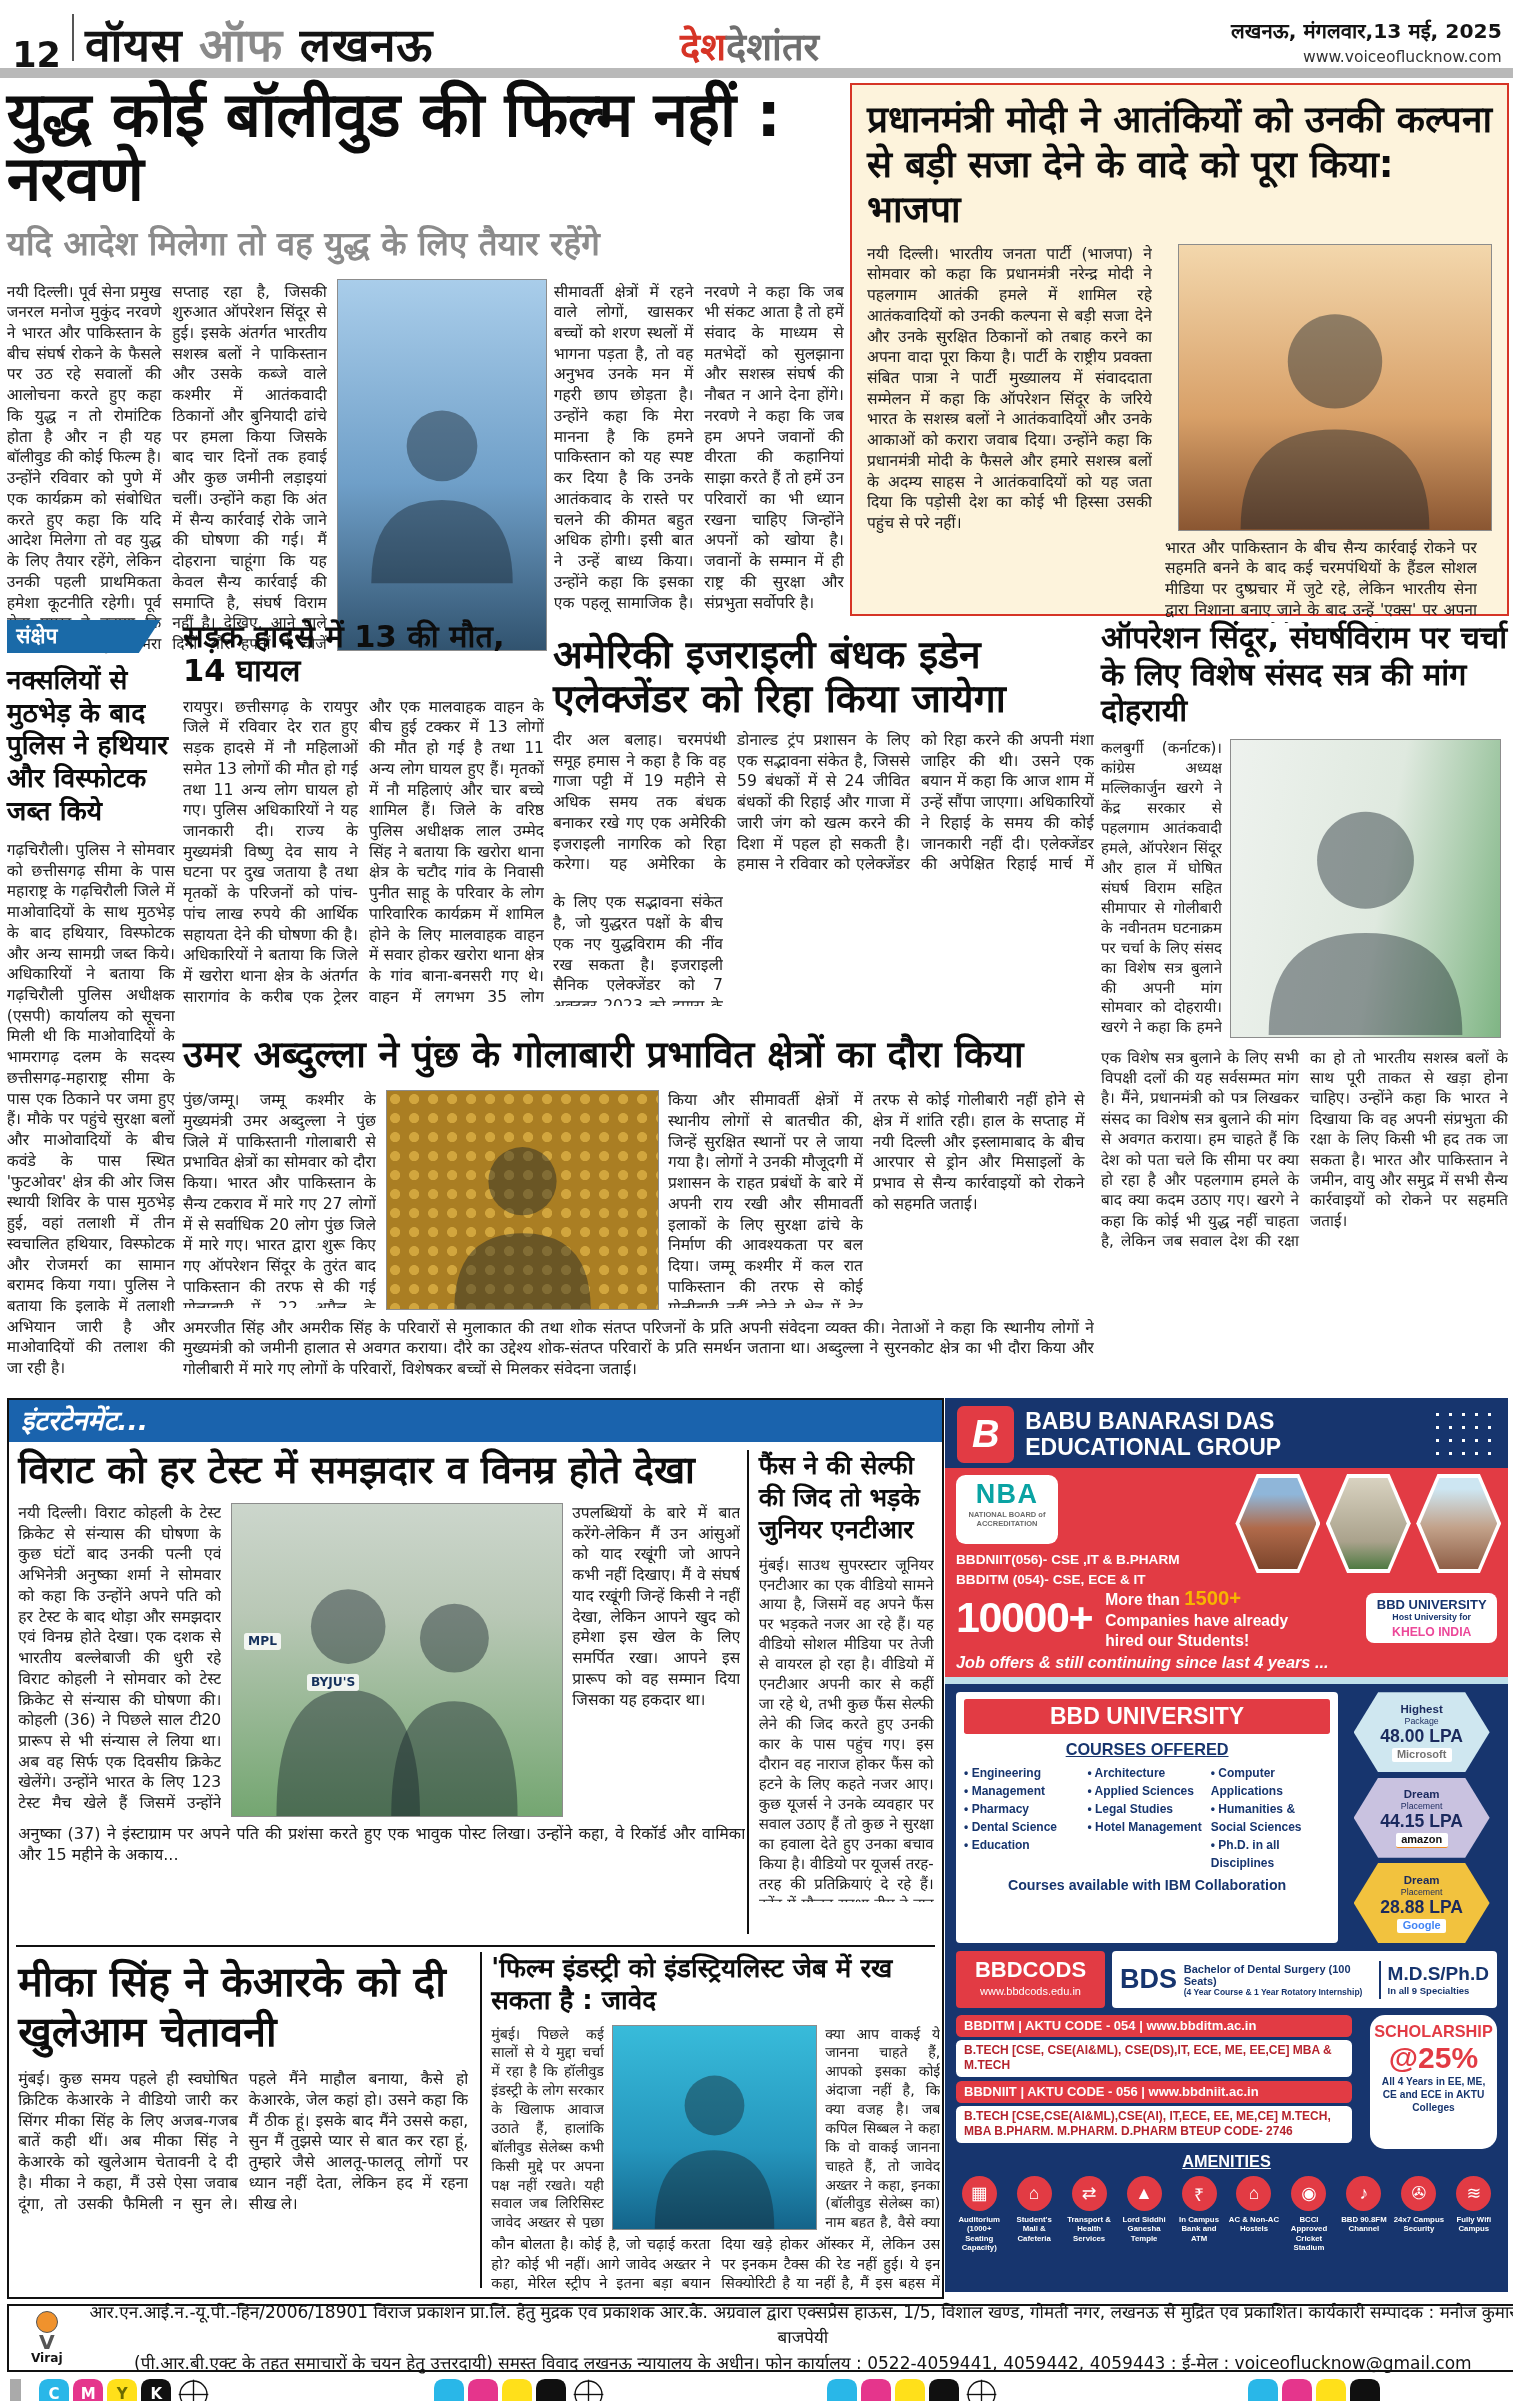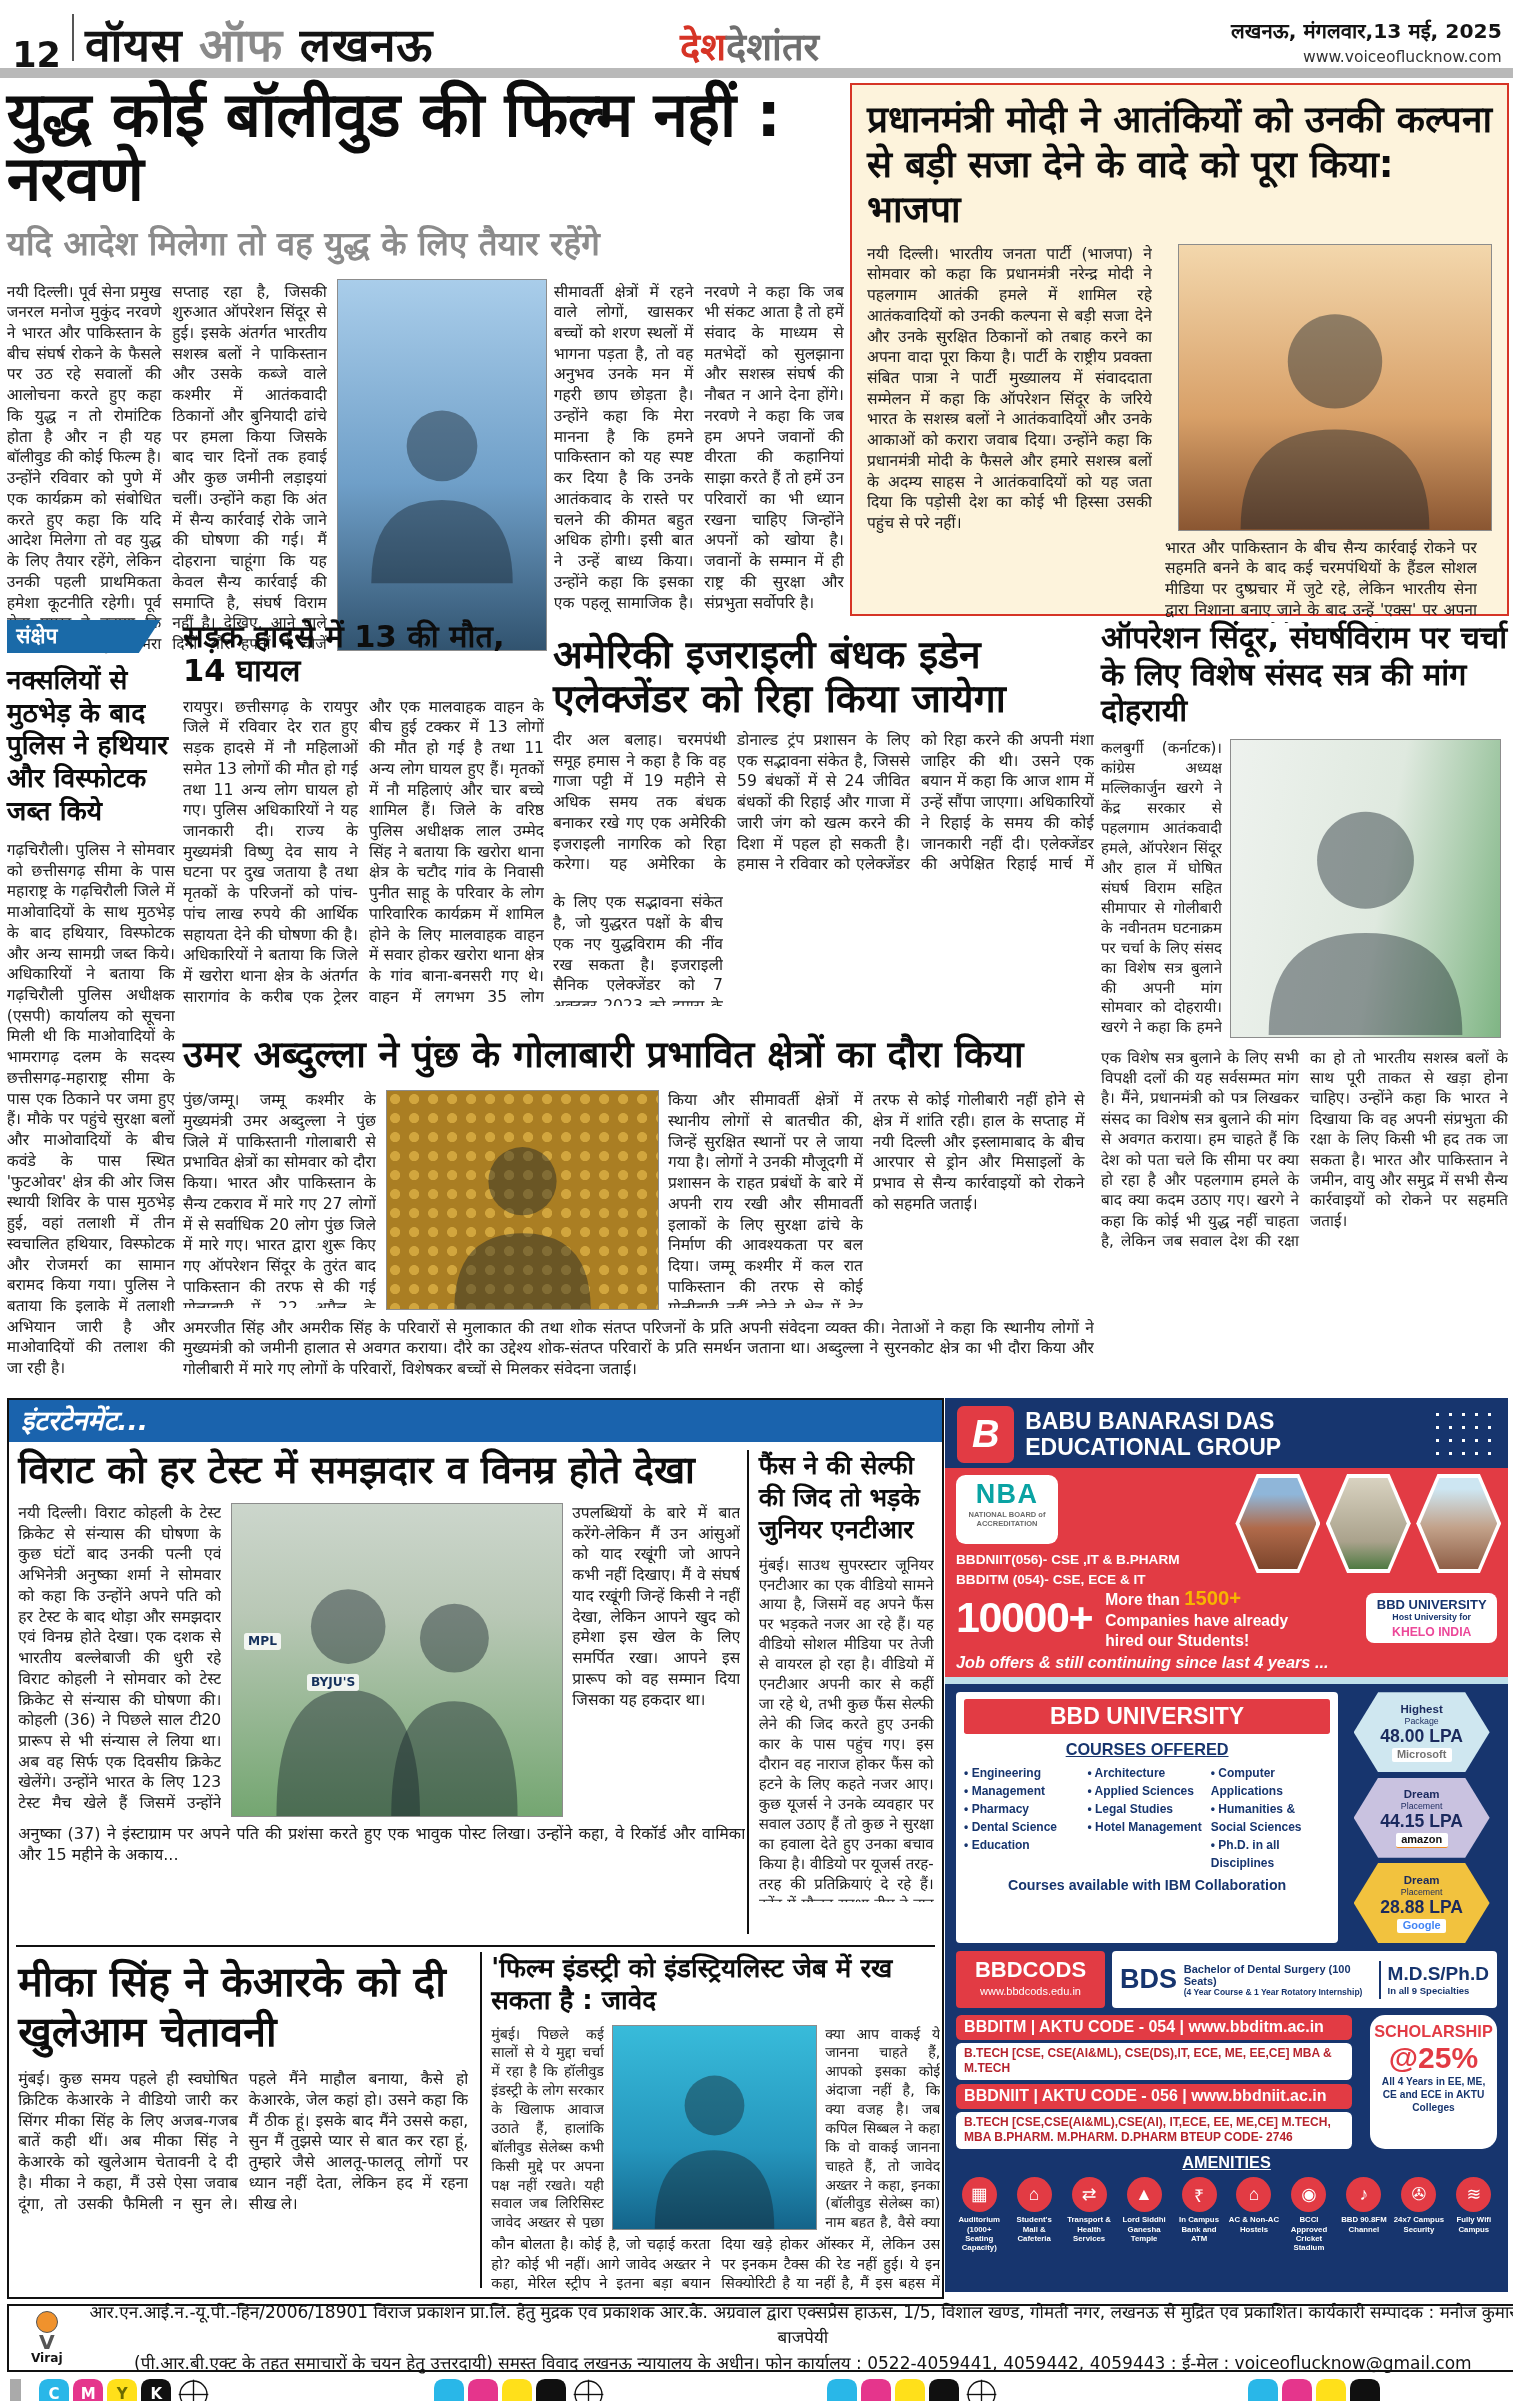--- a/index.html
+++ b/index.html
@@ -155,21 +155,21 @@
   .plc.ms{color:#737373;} .plc.az{color:#111;border-bottom:1.4px solid #f08c1e;} .plc.gg{color:#4285f4;}
   #ad-cods{display:flex;gap:6.8px;padding:0 11px 6.8px;height:57px;}
   #cods-red{width:149px;background:#e23b44;border-radius:4.1px;text-align:center;padding-top:5.4px;}
   #cods-red .n{font-size:22px;font-weight:800;} #cods-red .w{font-size:11px;margin-top:2.7px;}
   #cods-white{flex:1;background:#fff;border-radius:4.1px;color:#17356e;display:flex;align-items:center;gap:6.8px;padding:2.7px 8.1px;}
   #cods-white .bds{font-size:27px;font-weight:800;}
   #cods-white .bdsb .s1{font-size:11px;font-weight:800;} #cods-white .bdsb .s2{font-size:8.5px;font-weight:700;}
   #cods-div{width:2px;height:38px;background:#17356e;}
   #cods-white .mds{font-size:19px;font-weight:800;} #cods-white .mdss{font-size:9.5px;font-weight:800;}
   #ad-bands{position:relative;padding:0 11px;margin-bottom:4.1px;min-height:133px;}
-  .band-red{background:#e23b44;border-radius:5.4px;padding:3.4px 8.1px;font-size:16px;font-weight:800;width:380px;margin-bottom:3.4px;}
+  .band-red{background:#e23b44;border-radius:5.4px;padding:3.4px 8.1px;font-size:13px;font-weight:800;width:380px;margin-bottom:3.4px;}
   .band-white{background:#fff;border-radius:5.4px;padding:2.7px 8.1px;color:#b5232d;font-size:12px;font-weight:800;width:380px;margin-bottom:4.1px;line-height:1.3;}
   #schol{position:absolute;right:11px;top:0;width:127px;height:127px;background:#fff;border-radius:15px;
      color:#e23b44;text-align:center;padding-top:6.8px;}
   #schol .s1{font-size:16.3px;font-weight:800;} #schol .s2{font-size:30px;font-weight:800;}
   #schol .s3{font-size:10.2px;font-weight:800;color:#17356e;line-height:1.25;padding:1.4px 6.8px;}
   #ad-amen{padding:0 8.1px 4.1px;text-align:center;}
   #amen-h{font-size:16.3px;font-weight:800;text-decoration:underline;}
   #amen-row{display:flex;gap:2.7px;margin-top:5.4px;}
   .amen{flex:1;text-align:center;}
   .amen-ic{width:35px;height:35px;border-radius:50%;background:#e23b44;color:#fff;font-size:17.6px;

